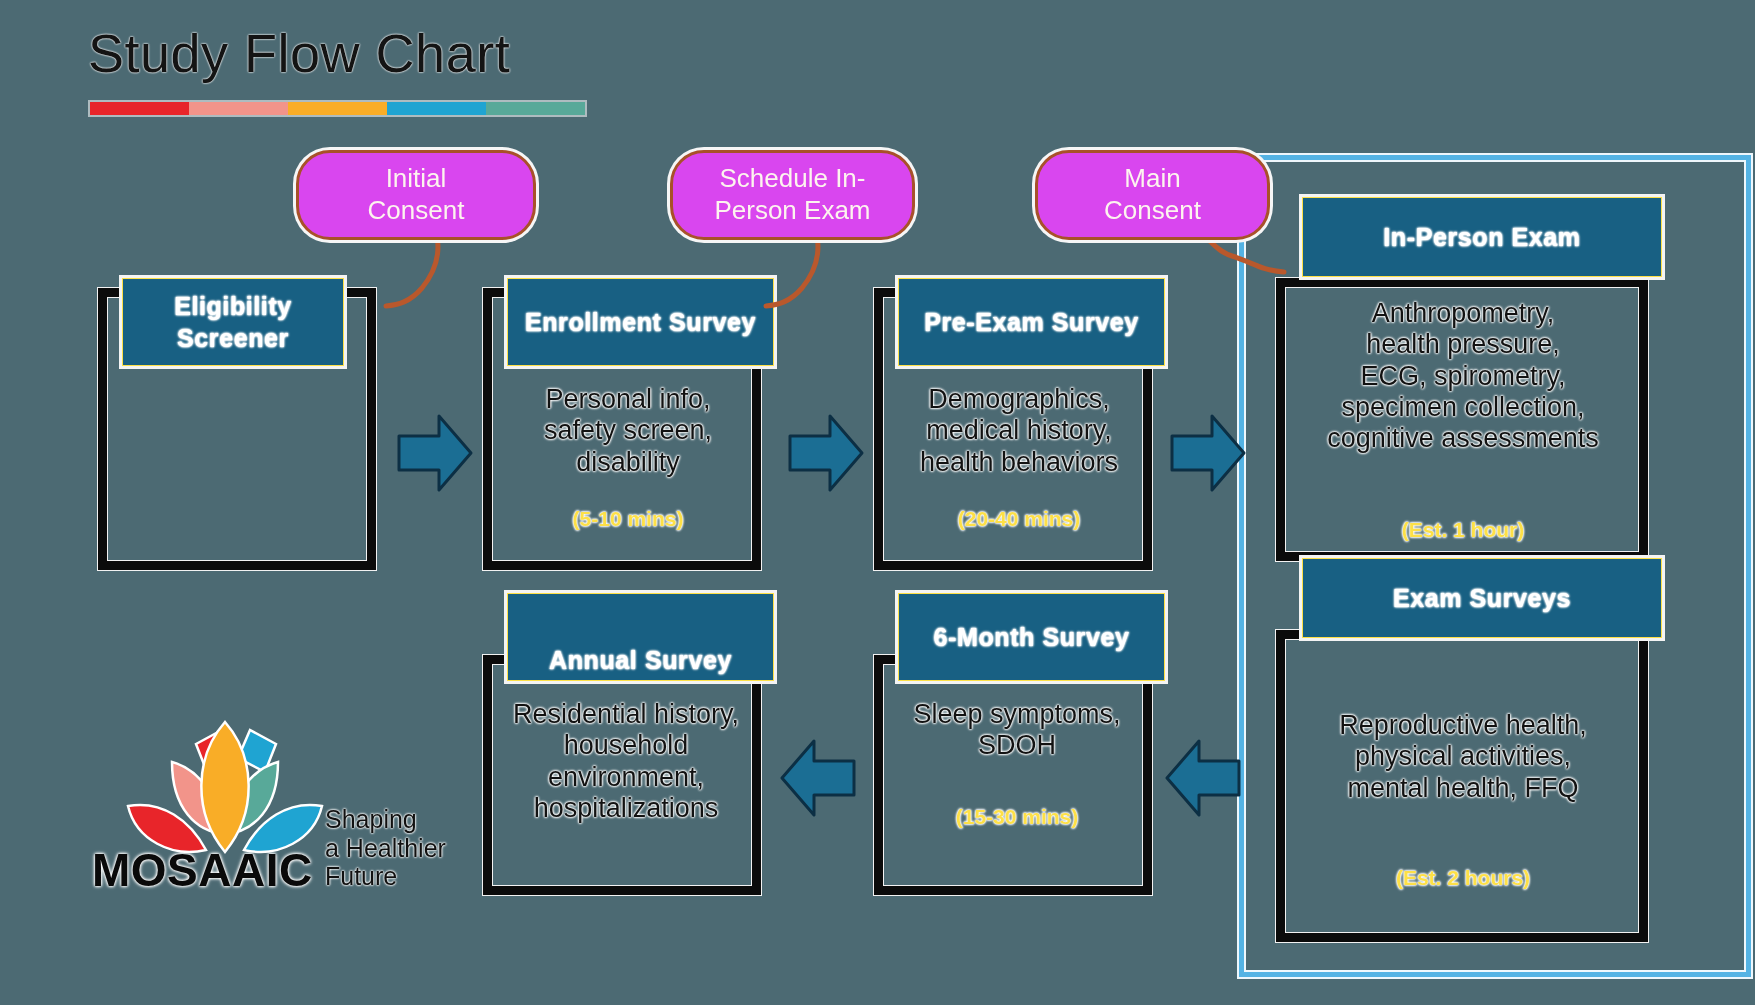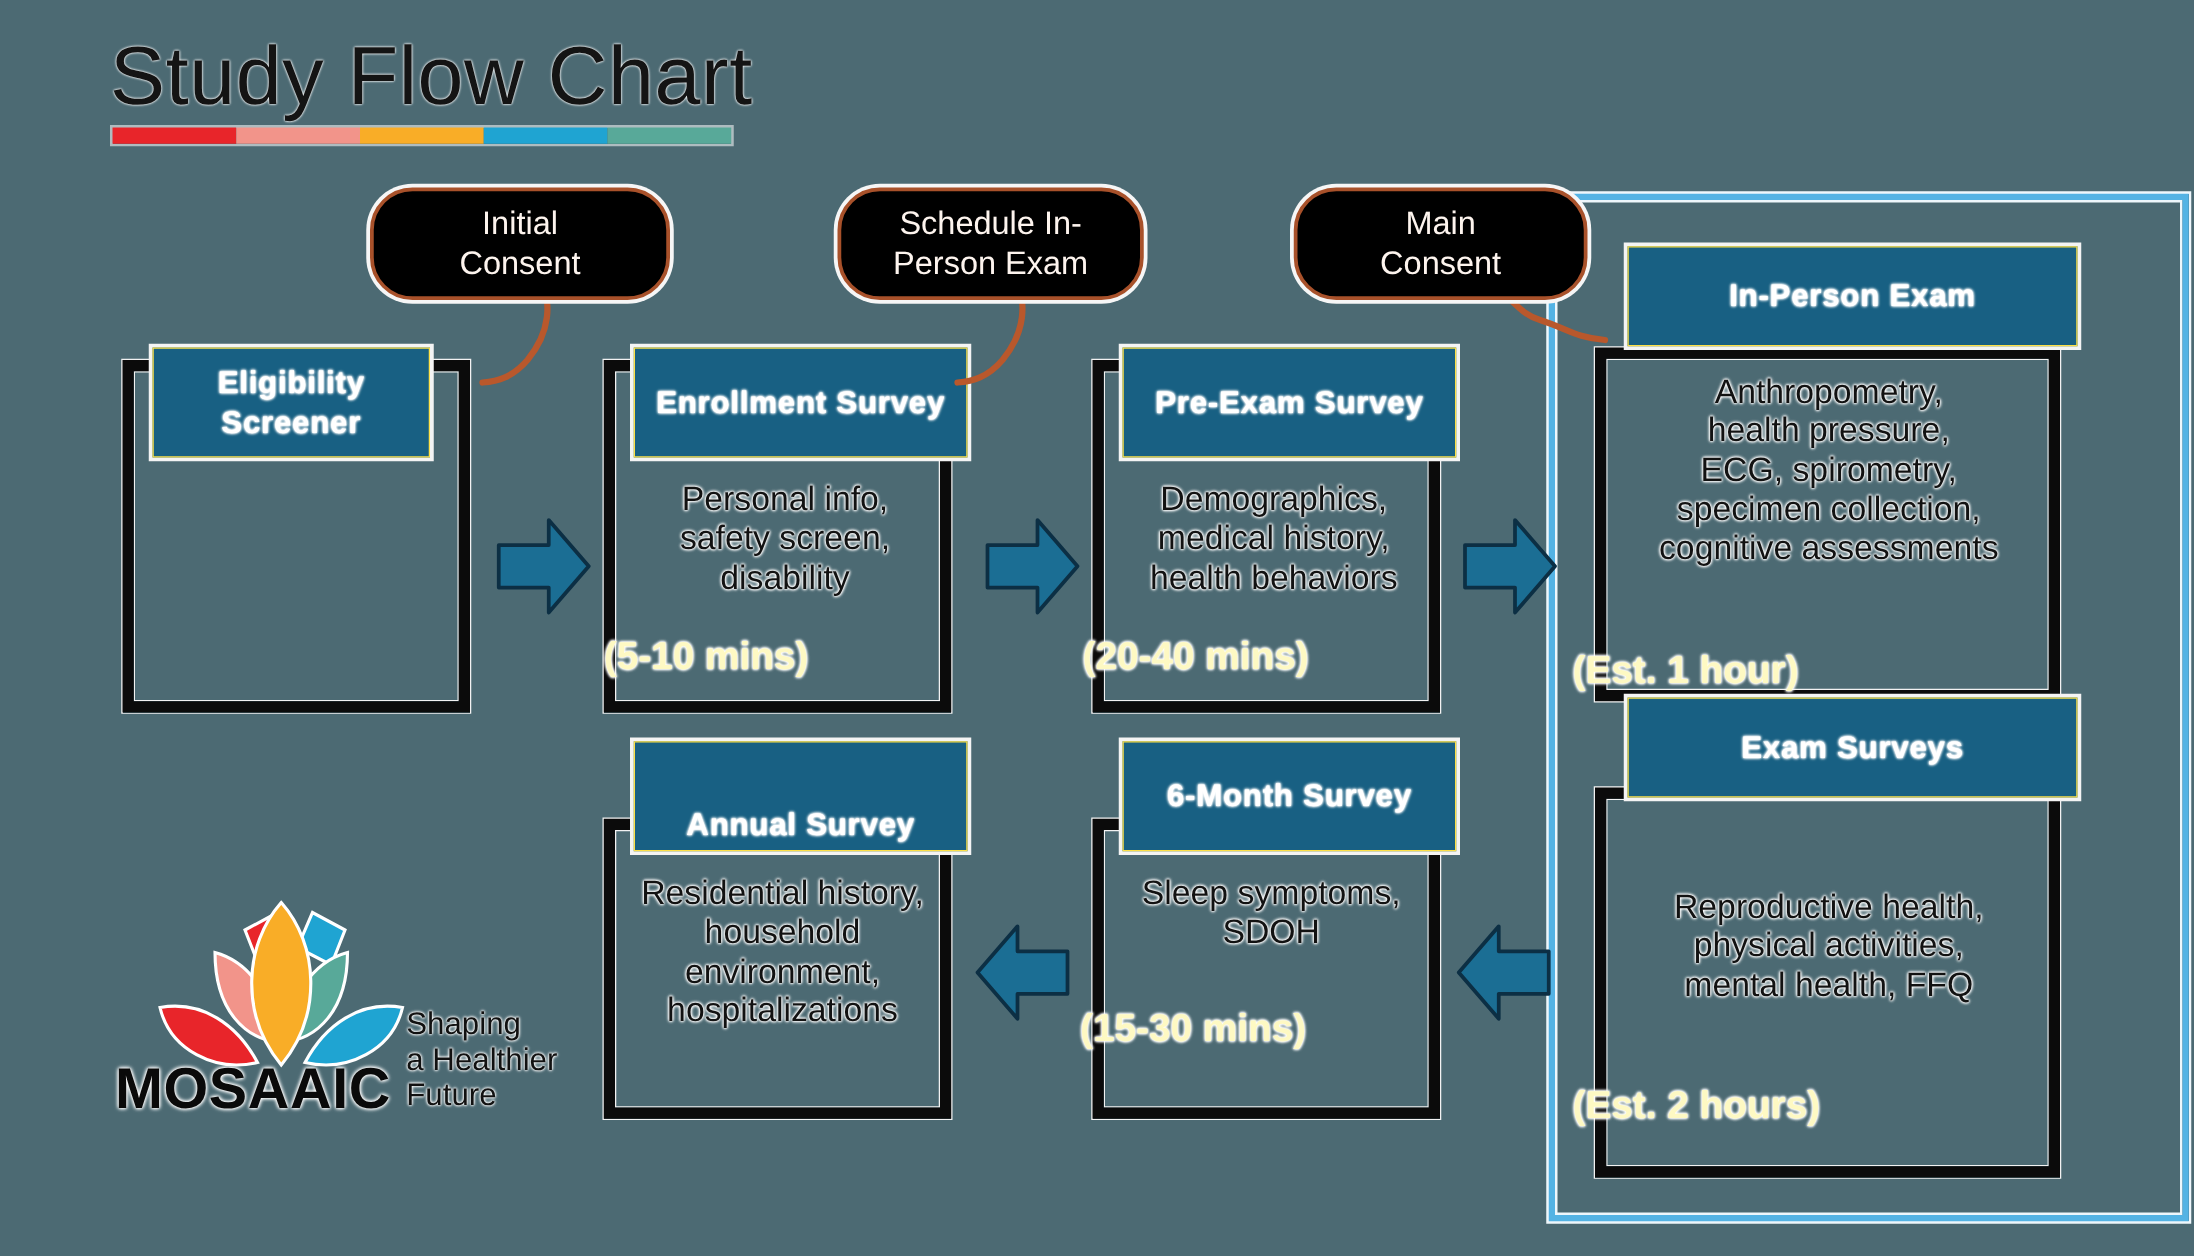--- a/index.html
+++ b/index.html
@@ -14,21 +14,21 @@
     overflow: hidden;
     font-family: "Liberation Sans", sans-serif;
     background: #4c6a73;
   }
 
   
   #page-title {
     position: absolute;
     left: 88px;
     top: 22px;
-    font-size: 66px;
+    font-size: 54px;
     font-weight: 400;
     color: #141414;
     letter-spacing: 0.5px;
     text-shadow: 0 0 2px #ffffff, 0 0 2px #ffffff;
     white-space: nowrap;
   }
   #title-rule {
     position: absolute;
     left: 90px;
     top: 102px;
@@ -76,32 +76,32 @@
     color: #121212;
     font-size: 27px;
     line-height: 1.16;
     text-align: center;
     text-shadow: 0 0 2px #fff, 0 0 2px #fff, 0 0 3px #fff, 0 0 3px #fff;
     white-space: pre-line;
   }
   .card-time {
     position: absolute;
     box-sizing: border-box;
-    color: #fef9c3;
-    font-size: 31px;
+    color: #fde047;
+    font-size: 21px;
     font-weight: 700;
-    text-align: left;
+    text-align: center;
     text-shadow: 0 0 2px #fff, 0 0 2px #fff, 0 0 3px #fff, 0 0 3px #fff;
   }
 
   
   .callout {
     position: absolute;
     box-sizing: border-box;
-    background: #000000;
+    background: #d946ef;
     border: 3px solid #a8512a;
     border-radius: 34px;
     color: #fdf4ee;
     font-size: 26px;
     line-height: 1.22;
     text-align: center;
     display: flex;
     align-items: center;
     justify-content: center;
     padding: 6px 12px;

